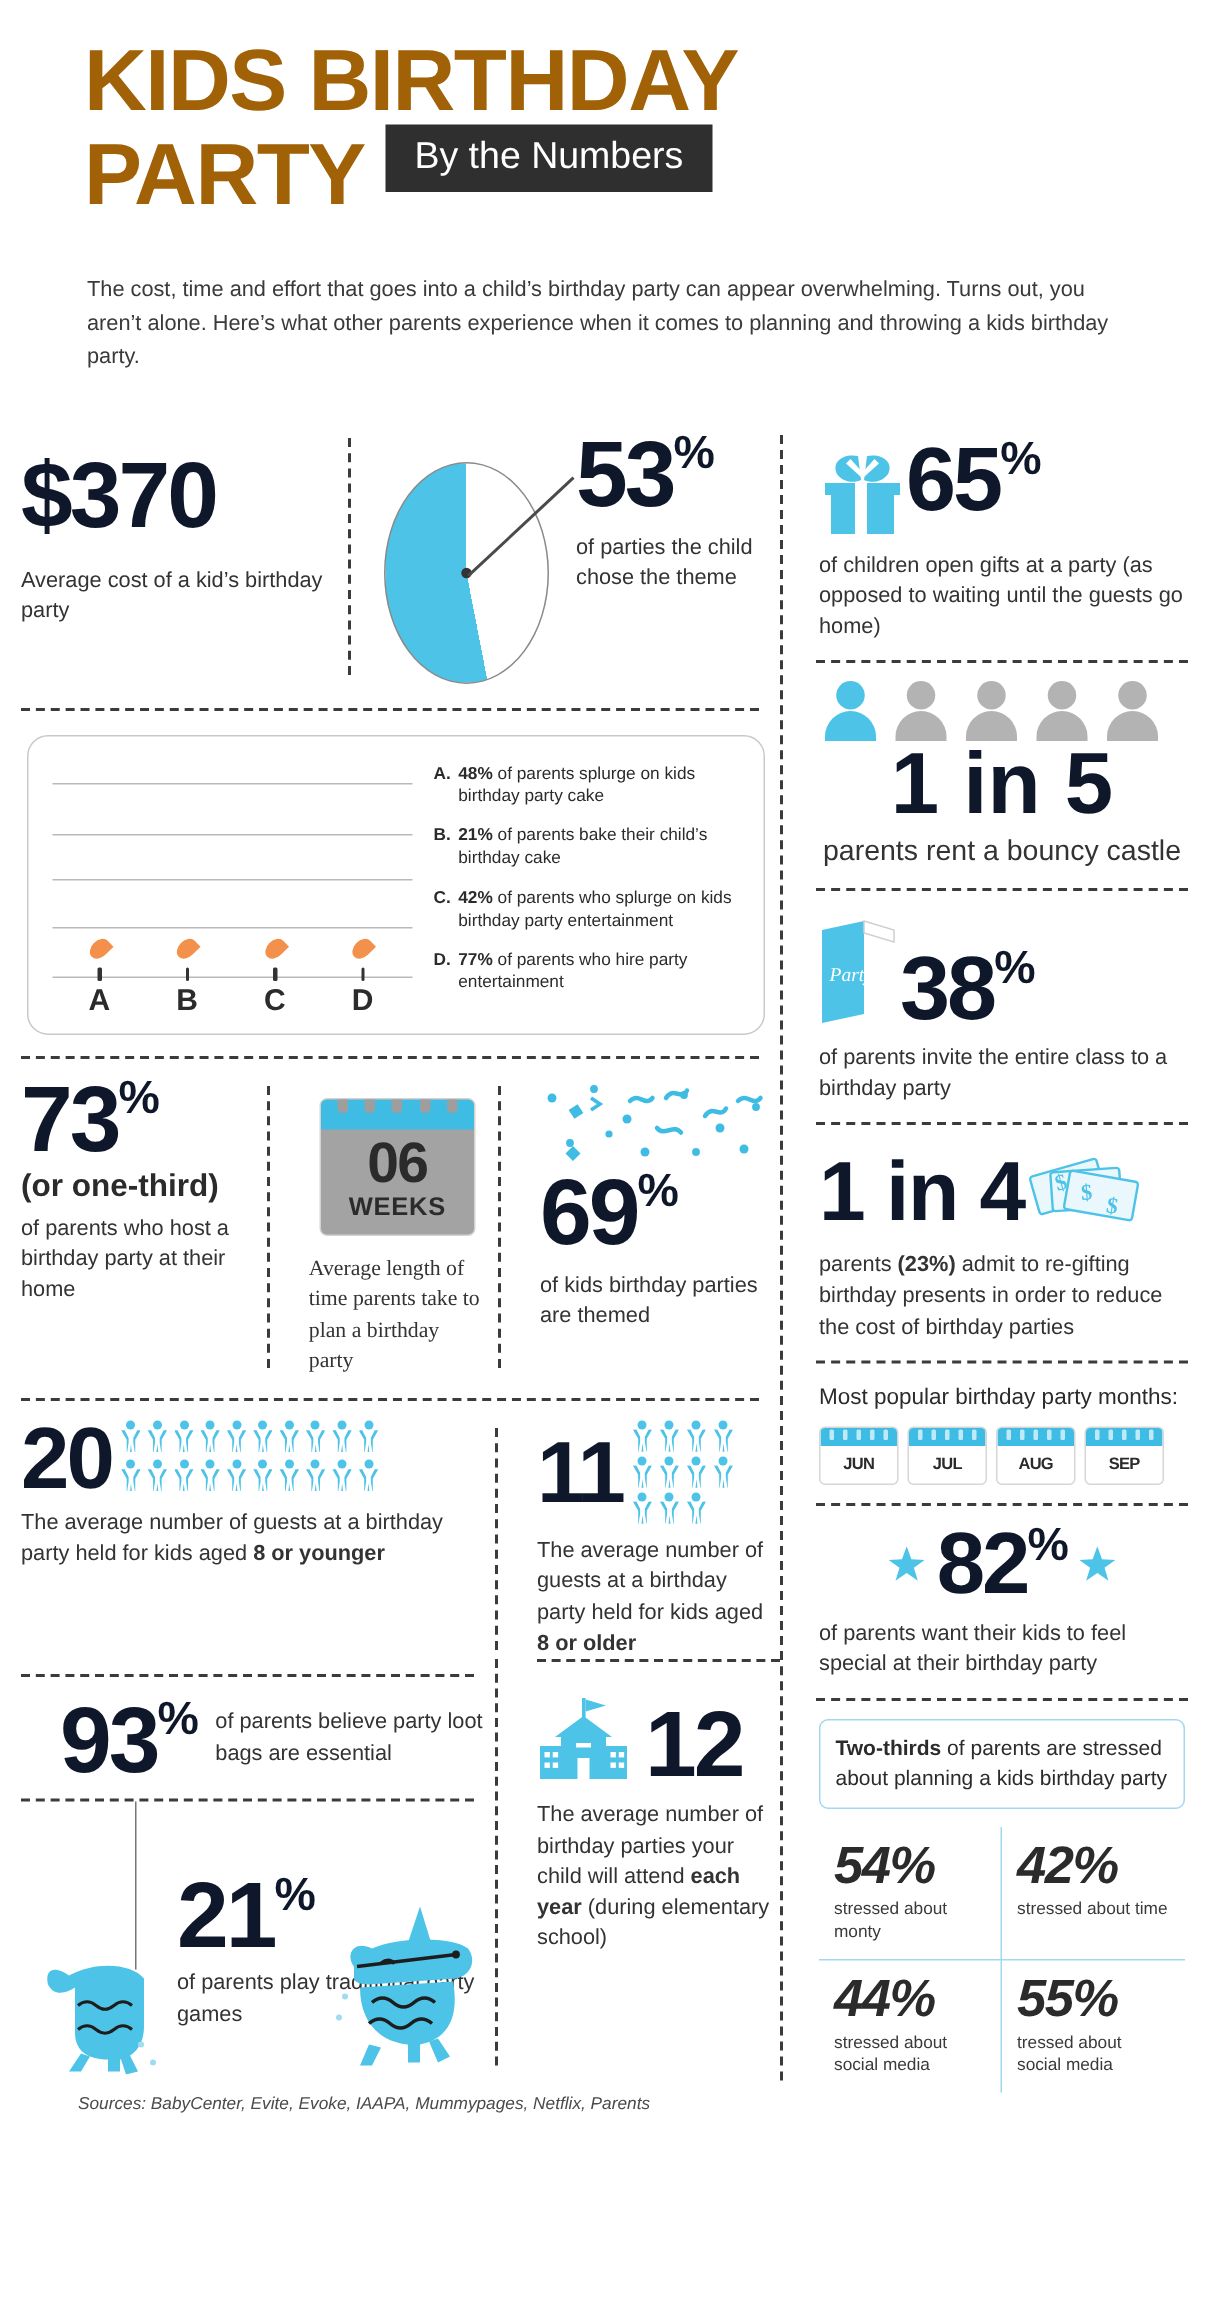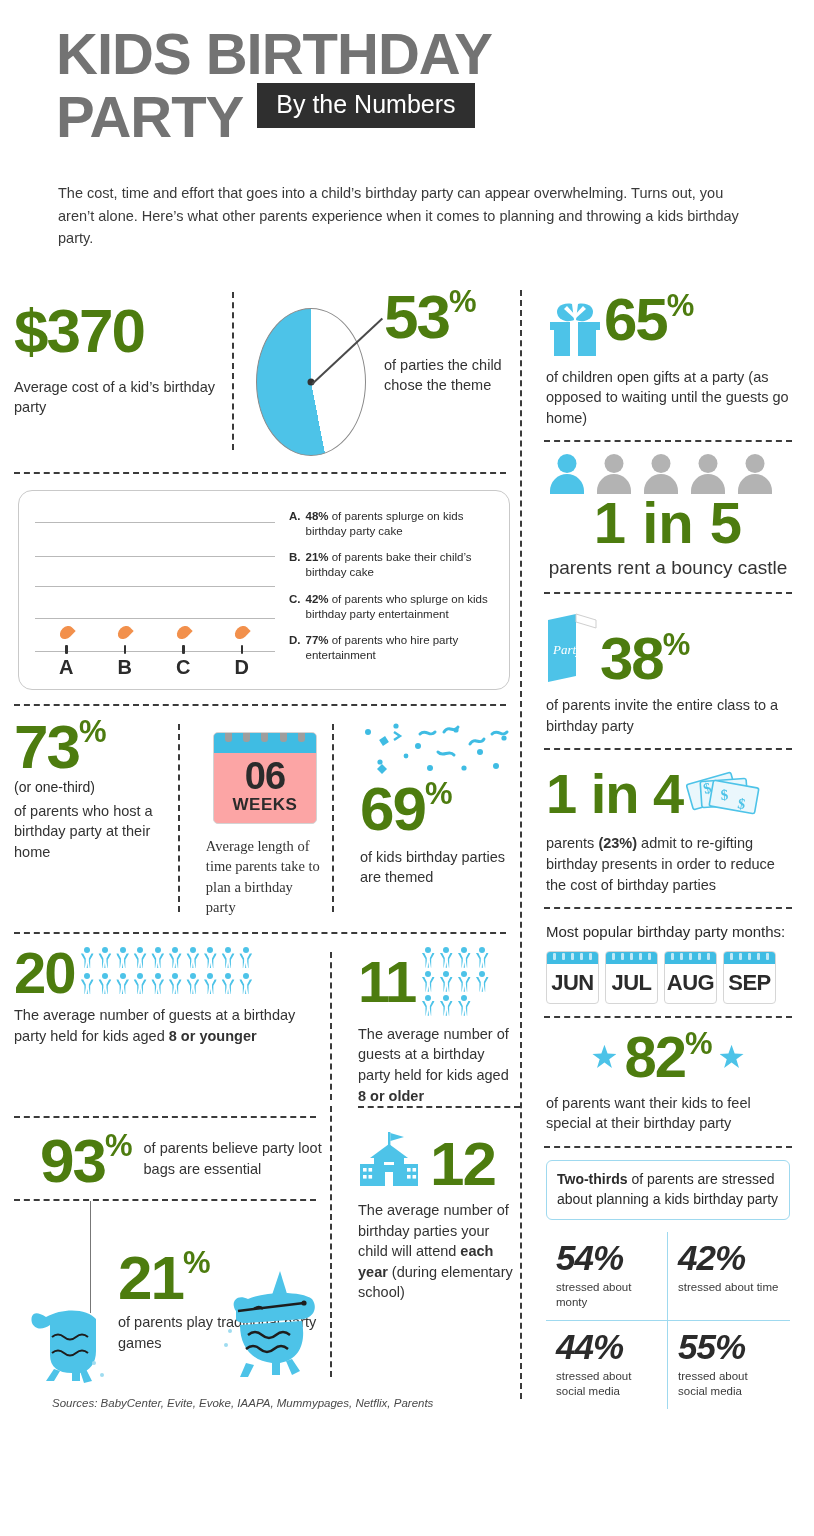--- a/index.html
+++ b/index.html
@@ -10,21 +10,21 @@
     color: #2b2b2b;
   }
   body { width: 814px; height: 1536px; position: relative; overflow: hidden; }
 
   
   .header { padding: 26px 40px 0 56px; }
   .title-line { line-height: 0.95; }
   .title-main {
     font-size: 58px;
     font-weight: bold;
-    color: #737373;
+    color: #a16207;
     letter-spacing: -1px;
     display: inline-block;
   }
   .title-row2 { display: flex; align-items: flex-start; gap: 14px; margin-top: 2px; }
   .badge {
     background: #2f2f2f;
     color: #ffffff;
     font-size: 25px;
     padding: 7px 19px 9px 19px;
     letter-spacing: 0px;
@@ -44,21 +44,21 @@
   .col-right { width: 276px; position: relative; padding-left: 14px; }
   .vdash {
     position: absolute; top: 18px; bottom: 22px; left: 0;
     border-left: 2px dashed #3b3b3b;
   }
 
   .hdash { border-top: 2px dashed #3b3b3b; margin: 0 14px; }
   .hdash-r { border-top: 2px dashed #3b3b3b; margin: 0 4px 0 10px; }
 
   .bignum {
-    font-size: 68px; font-weight: bold; color: #4d7c0f;
+    font-size: 68px; font-weight: bold; color: #0f172a;
     line-height: 0.92; letter-spacing: -2px;
   }
   .pct { font-size: 31px; font-weight: bold; vertical-align: top; letter-spacing: -1px; }
   .cap { font-size: 14.5px; line-height: 1.42; color: #333; }
   .cap b { font-weight: bold; }
 
   
   .row1 { display: flex; padding: 14px 0 16px 0; align-items: flex-start; }
   .r1-cost { width: 232px; padding: 16px 0 0 14px; }
   .r1-cost .bignum { font-size: 62px; }
@@ -109,25 +109,25 @@
   .xlabels span { width: 44px; text-align: center; font-size: 20px; font-weight: bold; color: #2b2b2b; }
   .chart-legend { flex: 1; padding: 6px 2px 0 14px; }
   .legend-item { font-size: 11.5px; line-height: 1.33; margin-bottom: 11px; display: flex; gap: 5px; }
   .legend-item .lk { font-weight: bold; flex: none; }
   .legend-item .lv b { font-weight: bold; }
 
   
   .row3 { display: flex; padding: 12px 0 14px 0; align-items: flex-start; }
   .r3-a { width: 186px; padding-left: 14px; }
   .r3-a .bignum { font-size: 62px; }
-  .r3-sub { font-size: 14px; font-weight: normal; margin-top: 4px; }
+  .r3-sub { font-size: 21px; font-weight: bold; margin-top: 4px; }
   .r3-a .cap { margin-top: 6px; }
   .r3-b { width: 146px; padding: 4px 8px 0 14px; }
   .cal { width: 104px; border: 1.5px solid #d3d3d3; border-radius: 5px; overflow: hidden;
-         background: #fca5a5; margin: 10px auto 0 auto; position: relative; }
+         background: #a3a3a3; margin: 10px auto 0 auto; position: relative; }
   .cal-rings { position: absolute; top: -6px; left: 0; right: 0; display: flex;
                justify-content: space-evenly; }
   .cal-rings i { width: 7px; height: 15px; background: #9e9e9e; border-radius: 3px; display: block; }
   .cal-top { height: 20px; background: #3FBCE3; }
   .cal-body { padding: 4px 0 8px 0; text-align: center; }
   .cal-num { font-size: 38px; font-weight: bold; line-height: 1; letter-spacing: -1px; }
   .cal-unit { font-size: 17px; font-weight: bold; letter-spacing: 0.5px; }
   .r3-b .cap { margin-top: 12px; font-family: Liberation Serif, serif; }
   .r3-c { flex: 1; padding-left: 14px; position: relative; }
   .confetti { height: 62px; position: relative; }
@@ -186,21 +186,21 @@
   .rb-1in5 .cap { font-size: 19px; line-height: 1.3; margin-top: 6px; }
   .card-line { display: flex; align-items: flex-end; gap: 2px; }
   .party-card { width: 52px; height: 74px; flex: none; margin-top: 6px; position: relative; }
   .money-line { display: flex; align-items: center; }
   .rb-1in4 .bignum { font-size: 56px; letter-spacing: -1px; }
   .months-title { font-size: 15px; line-height: 1.4; margin-bottom: 9px; }
   .months { display: flex; gap: 6px; }
   .mcal { width: 53px; border: 1.2px solid #d6d6d6; border-radius: 4px; overflow: hidden; background: #fff; }
   .mcal-top { height: 12px; background: #3FBCE3; position: relative; }
   .mcal-top i { position: absolute; top: 1px; width: 3px; height: 7px; background: #bfe9f7; border-radius: 1px; }
-  .mcal-lbl { text-align: center; font-size: 22px; font-weight: bold; padding: 6px 0 7px 0; letter-spacing: -0.5px; }
+  .mcal-lbl { text-align: center; font-size: 11px; font-weight: bold; padding: 6px 0 7px 0; letter-spacing: -0.5px; }
   .stars-line { display: flex; align-items: center; justify-content: center; gap: 8px; }
   .star { width: 24px; height: 24px; background: #4DC3E8;
           clip-path: polygon(50% 0%,63% 36%,100% 38%,70% 60%,81% 96%,50% 74%,19% 96%,30% 60%,0 38%,37% 36%); }
   .rb-82 .bignum { font-size: 58px; }
   .twothirds {
     border: 1.3px solid #9fd9ef; border-radius: 6px; padding: 9px 10px 10px 10px;
     font-size: 14px; line-height: 1.42;
   }
   .twothirds b { font-weight: bold; }
   .stress-grid { display: grid; grid-template-columns: 1fr 1fr; margin-top: 12px; }

